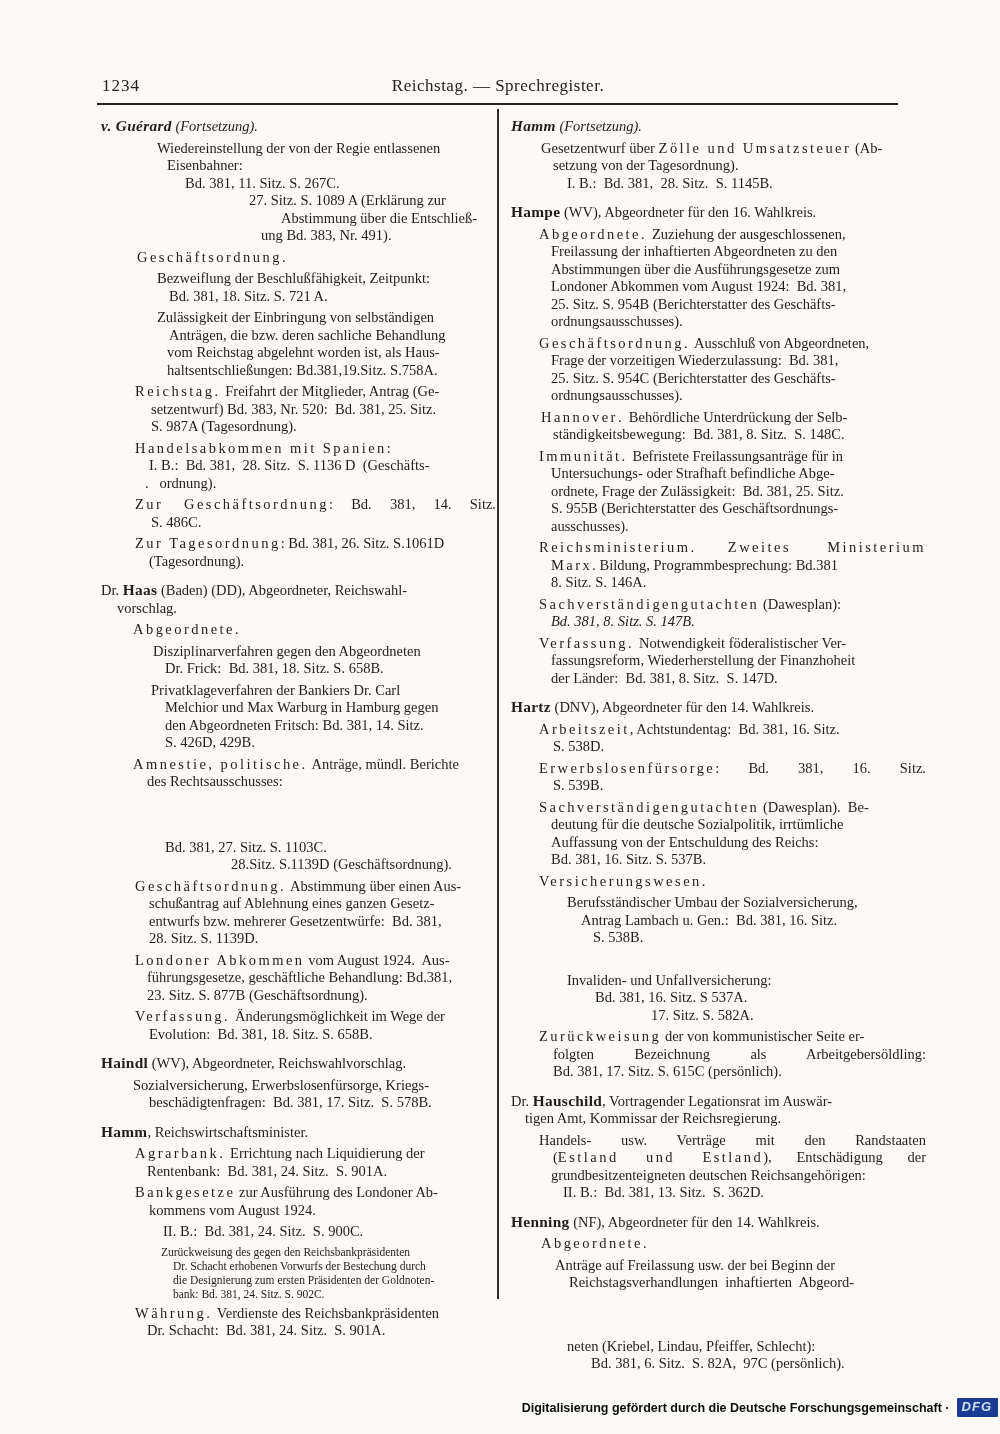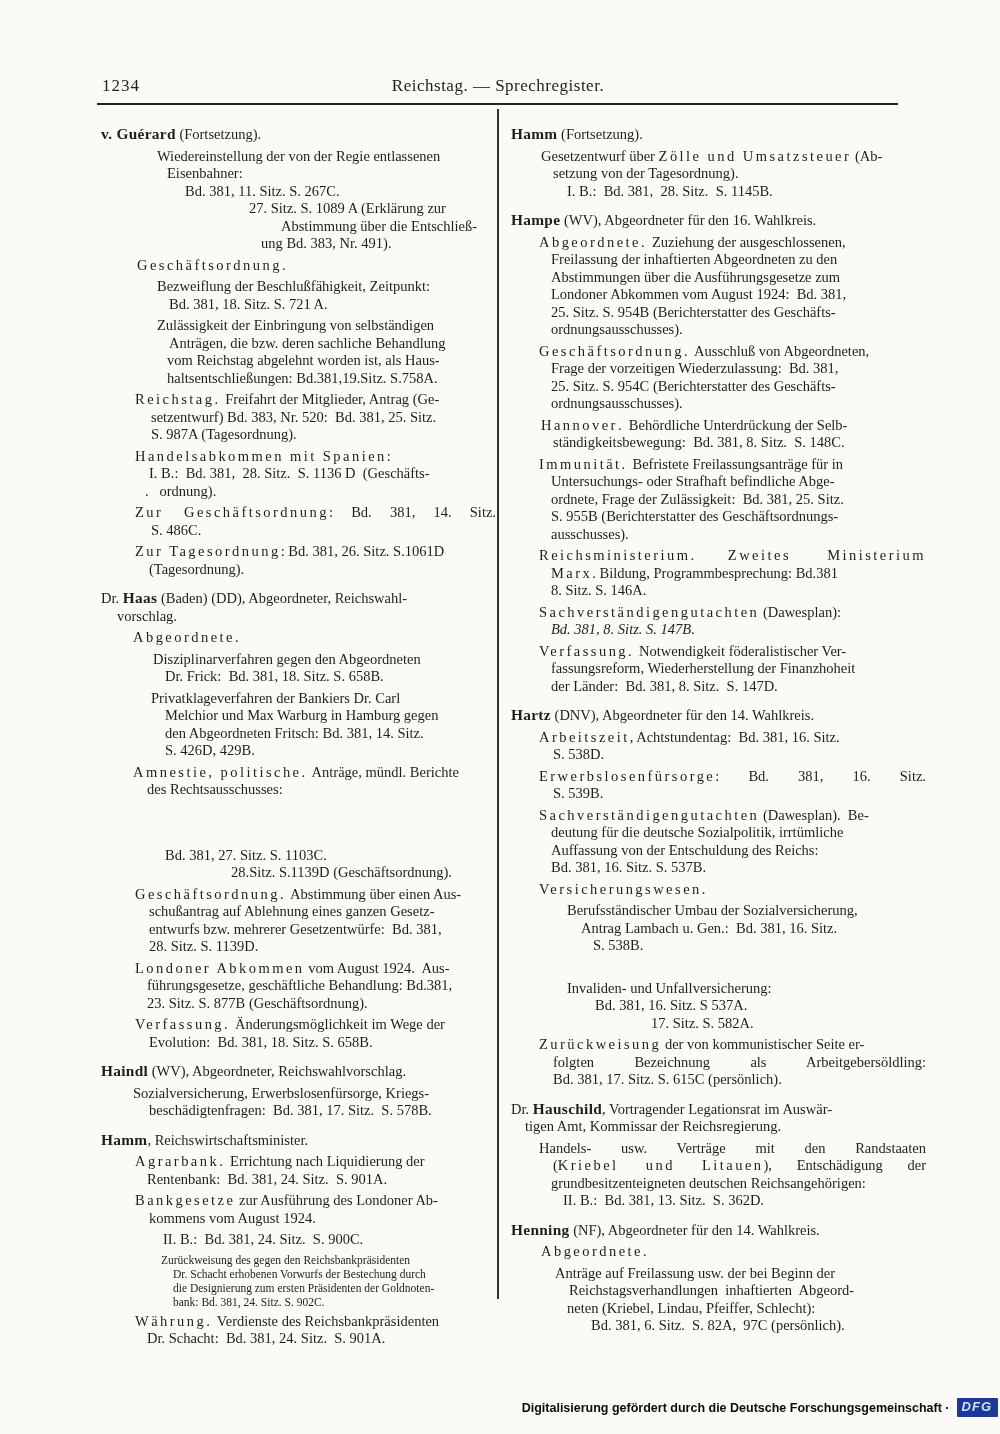--- a/index.html
+++ b/index.html
@@ -30,21 +30,21 @@
   }
   .col{position:absolute;top:117px;}
   .col-left{left:101px;width:395px;}
   .col-right{left:511px;width:415px;}
   .line{
     font-size:14.5px;line-height:17.5px;
     white-space:pre;
   }
   .line.p{margin-top:4px;}
   .line.h{margin-top:11px;}
-  .col .line:first-child{margin-top:8px;}
+  .col .line:first-child{margin-top:0;font-style:italic;}
   .line.m{font-size:11.5px;line-height:14px;}
   .line.j{
     white-space:normal;
     text-align:justify;
     -moz-text-align-last:justify;
     text-align-last:justify;
   }
   .line b{font-weight:700;font-size:1.06em;letter-spacing:.02em;}
   .sp{letter-spacing:.17em;}
   .footer{
@@ -186,28 +186,28 @@
       <div class="line" style="padding-left: 82px;">S. 538B.</div>
       <div class="line p" style="padding-left: 56px; margin-top: 25px;">Invaliden- und Unfallversicherung:</div>
       <div class="line" style="padding-left: 84px;">Bd. 381, 16. Sitz. S 537A.</div>
       <div class="line" style="padding-left: 140px;">17. Sitz. S. 582A.</div>
       <div class="line p" style="padding-left: 28px;"><span class="sp">Zurückweisung</span> der von kommunistischer Seite er-</div>
       <div class="line j" style="padding-left: 42px;">folgten Bezeichnung als Arbeitgebersöldling:</div>
       <div class="line" style="padding-left: 42px;">Bd. 381, 17. Sitz. S. 615C (persönlich).</div>
       <div class="line h" style="padding-left: 0px;">Dr. <b>Hauschild</b>, Vortragender Legationsrat im Auswär-</div>
       <div class="line" style="padding-left: 14px;">tigen Amt, Kommissar der Reichsregierung.</div>
       <div class="line p j" style="padding-left: 28px;">Handels- usw. Verträge mit den Randstaaten</div>
-      <div class="line j" style="padding-left: 42px;">(<span class="sp">Kriebel und Litauen</span>), Entschädigung der</div>
+      <div class="line j" style="padding-left: 42px;">(<span class="sp">Estland und Estland</span>), Entschädigung der</div>
       <div class="line" style="padding-left: 40px;">grundbesitzenteigneten deutschen Reichsangehörigen:</div>
       <div class="line" style="padding-left: 52px;">II. B.:  Bd. 381, 13. Sitz.  S. 362D.</div>
       <div class="line h" style="padding-left: 0px;"><b>Henning</b> (NF), Abgeordneter für den 14. Wahlkreis.</div>
       <div class="line p" style="padding-left: 30px;"><span class="sp">Abgeordnete</span>.</div>
       <div class="line p" style="padding-left: 44px;">Anträge auf Freilassung usw. der bei Beginn der</div>
       <div class="line" style="padding-left: 58px;">Reichstagsverhandlungen  inhaftierten  Abgeord-</div>
-      <div class="line" style="padding-left: 56px;">neten (Kriebel, Lindau, Pfeiffer, Schlecht):</div>
+      <div class="line" style="padding-left: 56px; margin-top: 46px;">neten (Kriebel, Lindau, Pfeiffer, Schlecht):</div>
       <div class="line" style="padding-left: 80px;">Bd. 381, 6. Sitz.  S. 82A,  97C (persönlich).</div>
     </div>
 
   <div class="footer">
     <span>Digitalisierung gefördert durch die Deutsche Forschungsgemeinschaft ·</span>
     <span class="dfg-logo">DFG</span>
   </div>
 
 </div>
 

